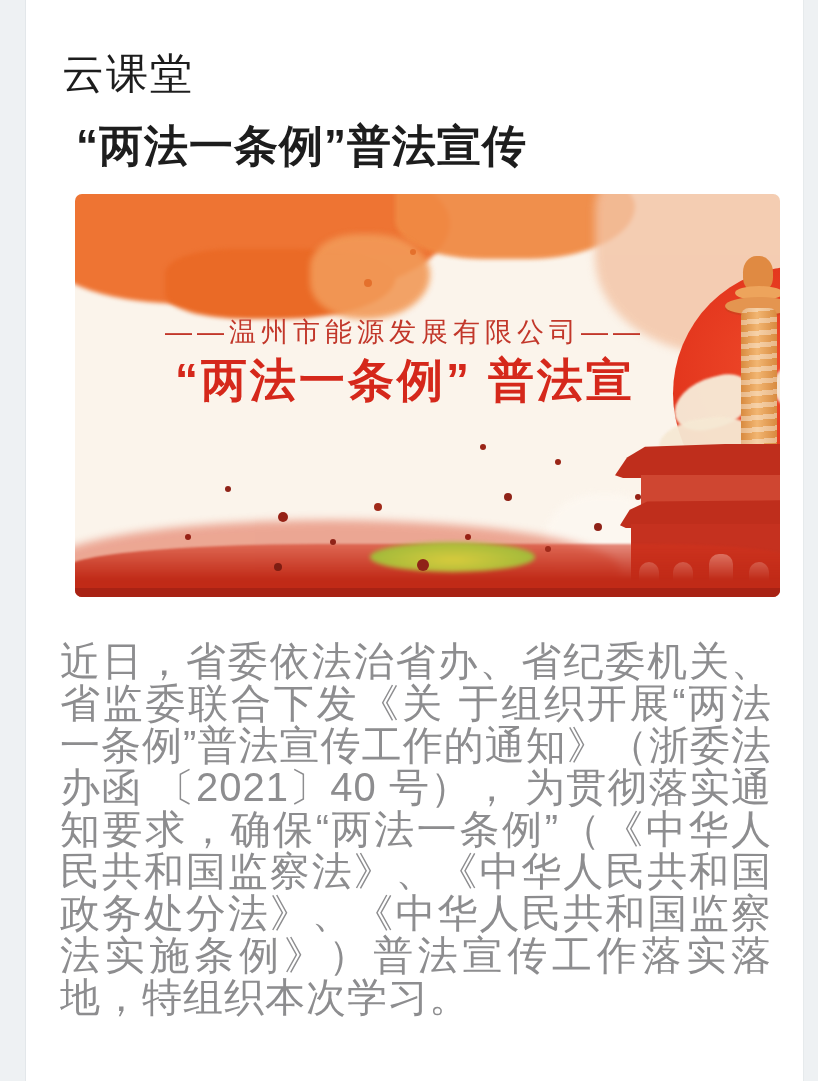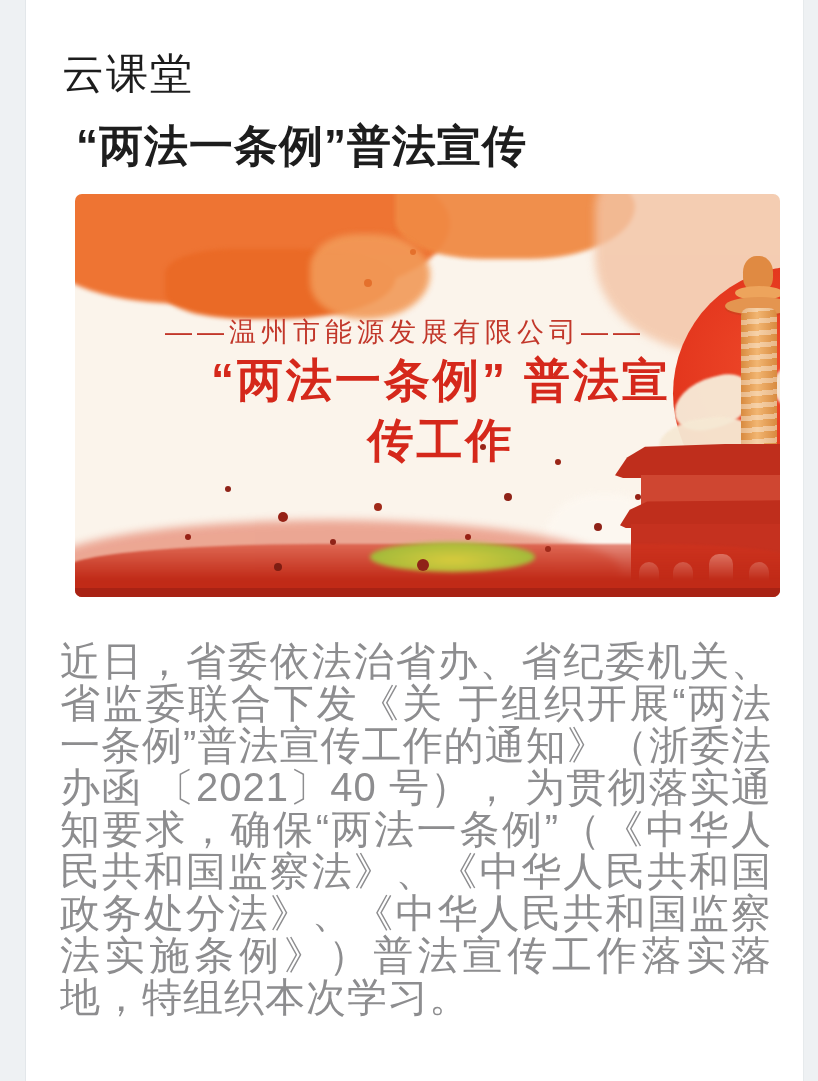--- a/index.html
+++ b/index.html
@@ -89,21 +89,21 @@
       110px 340px 0 0 #962115, 520px 330px 0 1px #8f2318, 560px 300px 0 0 #962115,
       405px 250px 0 0 #9a2517, 480px 265px 0 0 #9a2517,
       290px 86px 0 1px #e4702c, 335px 55px 0 0 #e4702c;}
 
   .banner-text{left:0;top:0;width:660px;height:100%;}
   .company{left:0;top:120px;width:660px;text-align:center;
     font-size:27px;font-weight:500;letter-spacing:5px;
     color:var(--company-red,#c2372a);}
   .btitle{left:0;width:660px;text-align:center;
     font-size:46px;font-weight:800;letter-spacing:3px;
-    color:var(--title-red,#d5281b);padding-left:36px;}
+    color:var(--title-red,#d5281b);}
   .btitle.l1{top:156px;}
   .btitle.l2{top:216px;}
 
   
   .body-text{
     position:absolute;left:60px;top:600px;width:712px;
     font-size:40px;line-height:42px;letter-spacing:1px;text-align:justify;
     color:var(--body-gray,#8d8d8f);
   }
 </style>
@@ -147,18 +147,17 @@
 
     <div class="ground-light"></div>
     <div class="ground-main"></div>
     <div class="grass"></div>
     <div class="dots"></div>
     <div class="ground-deep"></div>
 
     <div class="banner-text">
       <div class="company">——温州市能源发展有限公司——</div>
       <div class="btitle l1">“两法一条例” 普法宣</div>
-      <div class="btitle l2">传工作</div>
     </div>
   </figure>
 
   <p class="body-text">近日，省委依法治省办、省纪委机关、省监委联合下发《关 于组织开展“两法一条例”普法宣传工作的通知》（浙委法办函 〔2021〕40 号）， 为贯彻落实通知要求，确保“两法一条例”（《中华人民共和国监察法》、《中华人民共和国政务处分法》、《中华人民共和国监察法实施条例》）普法宣传工作落实落地，特组织本次学习。</p>
 </div>
 
 </body></html>

